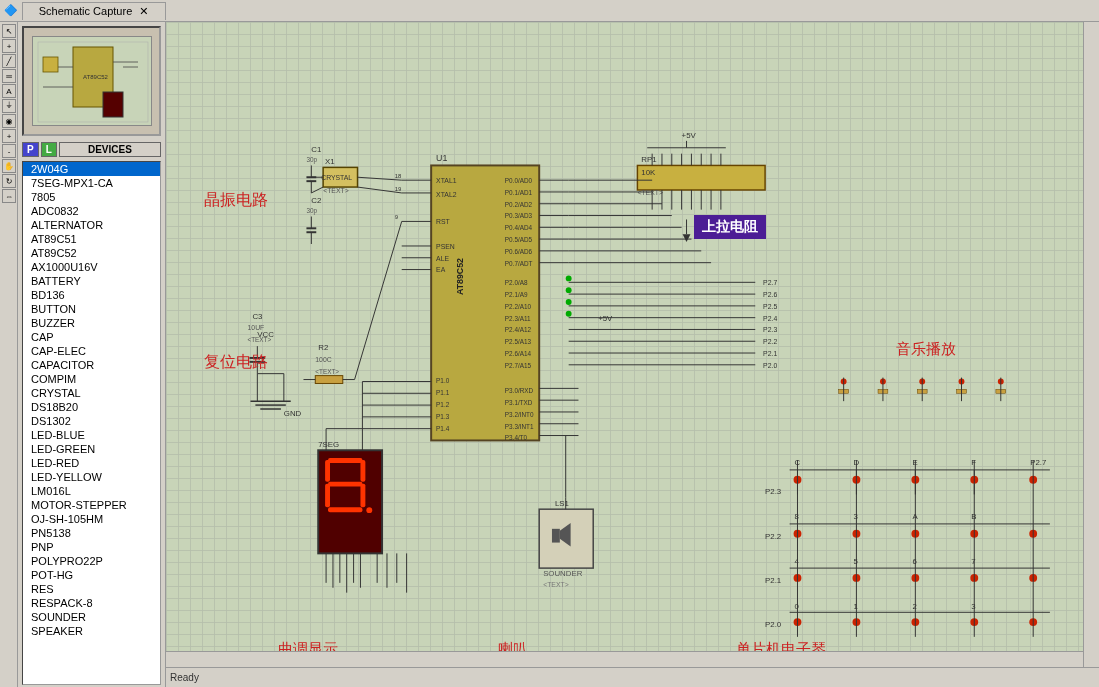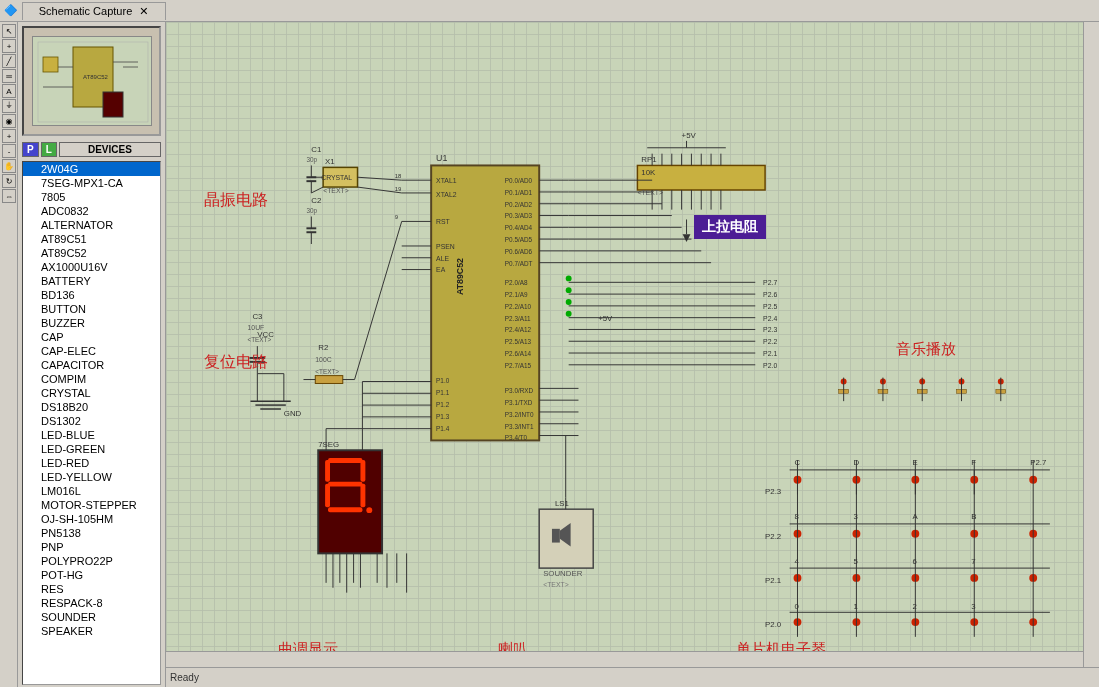--- a/index.html
+++ b/index.html
@@ -84,21 +84,21 @@
 
     .device-list {
       flex: 1;
       overflow-y: auto;
       background: white;
       border: 1px inset #999;
       margin: 2px 4px;
     }
     .device-item {
       font-size: 11px;
-      padding: 1px 18px;
+      padding: 1px 8px;
       cursor: pointer;
       white-space: nowrap;
       overflow: hidden;
     }
     .device-item.selected { background: #0066cc; color: white; }
 
     
     .left-tools {
       position: absolute;
       left: 0;

